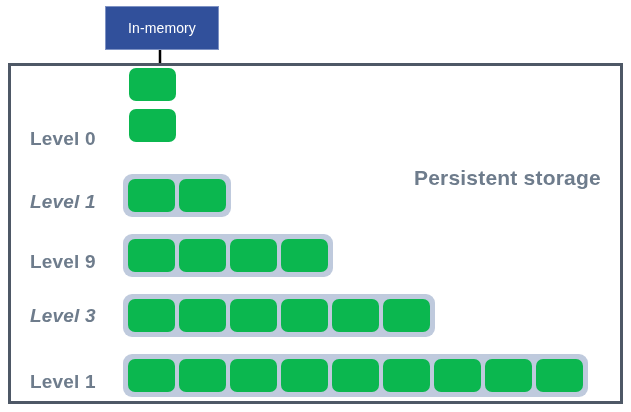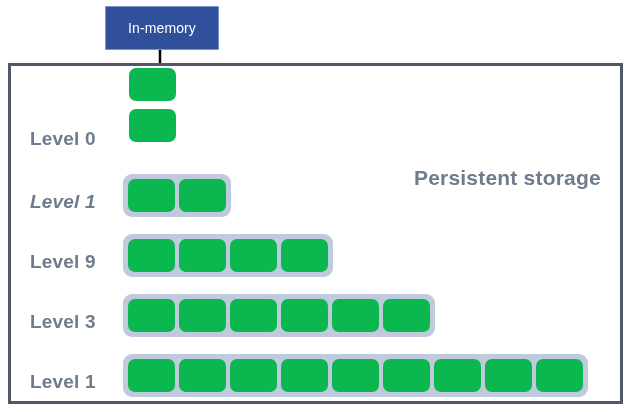--- a/index.html
+++ b/index.html
@@ -150,21 +150,21 @@
     <div class="level-row" style="top: 232px;">
       <div class="level-label" style="top: 10px;">Level 9</div>
       <div class="tray">
         <div class="sst"></div>
         <div class="sst"></div>
         <div class="sst"></div>
         <div class="sst"></div>
       </div>
     </div>
     <div class="level-row" style="top: 292px;">
-      <div class="level-label" style="top: 10px;">Level 3</div>
+      <div class="level-label" style="top: 4px; font-style: italic;">Level 3</div>
       <div class="tray">
         <div class="sst"></div>
         <div class="sst"></div>
         <div class="sst"></div>
         <div class="sst"></div>
         <div class="sst"></div>
         <div class="sst"></div>
       </div>
     </div>
     <div class="level-row" style="top: 352px;">

